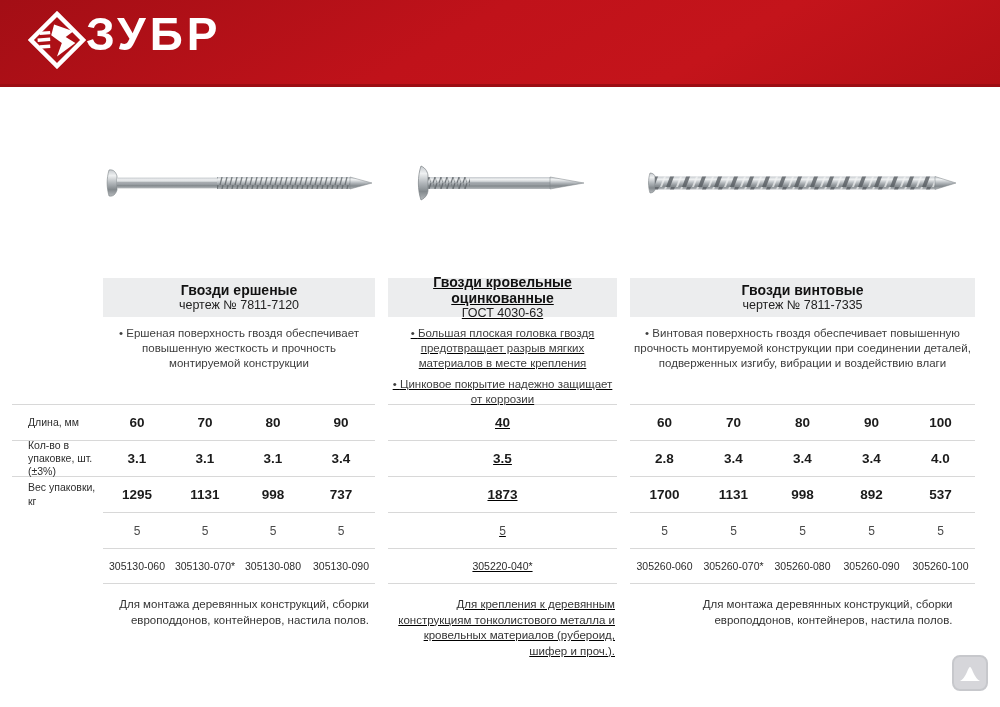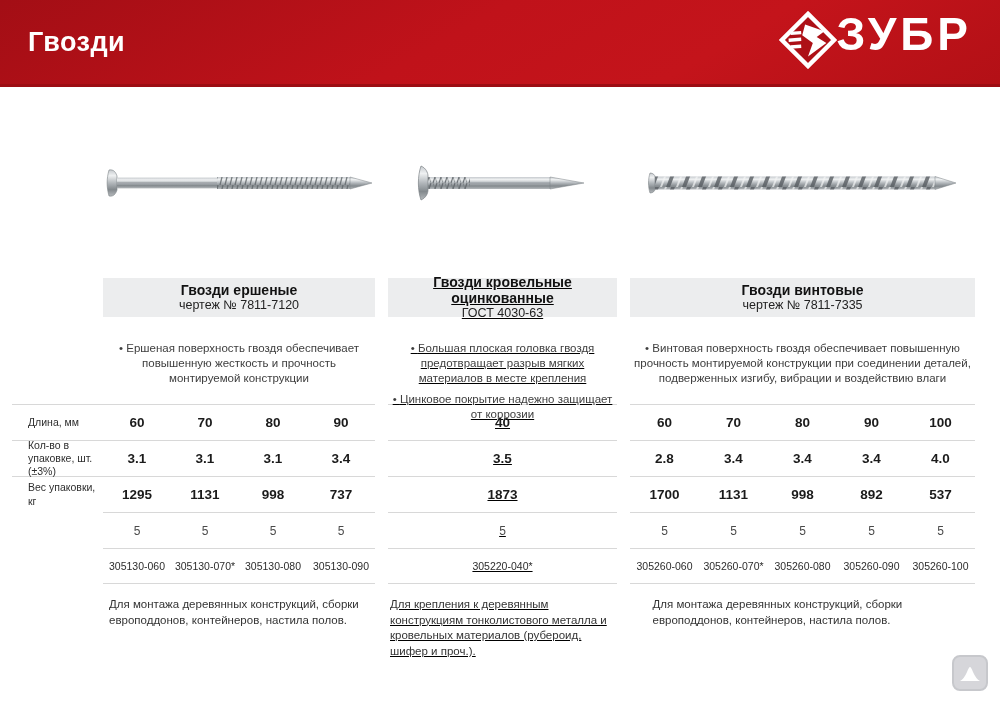--- a/index.html
+++ b/index.html
@@ -24,55 +24,54 @@
   .col-1 { width:272px; }
   .col-2 { width:229px; margin-left:13px;text-decoration:underline; }
   .col-3 { width:345px; margin-left:13px; }
   .sec-image { height:191px; display:flex; align-items:center; justify-content:center; }
   .sec-title {
     height:39px; background:#ecedee; display:flex; flex-direction:column;
     align-items:center; justify-content:center; text-align:center;
   }
   .sec-title .t1 { font-size:14px; font-weight:bold; color:#121212; line-height:1.15; }
   .sec-title .t2 { font-size:12.5px; color:#222; line-height:1.15; }
-  .sec-bullets { height:87px; padding-top:24px; }
+  .sec-bullets { height:87px; padding-top:9px; }
   .feature {
     font-size:11.5px; color:#3d3d3d; text-align:center; line-height:1.32;
     margin:0 auto 6px auto; max-width:96%;
   }
   .feature::before { content:"•  "; }
   
   .trow { height:36px; border-top:1px solid #d8d8d8; display:flex; align-items:center; }
   .trow.last { border-bottom:1px solid #d8d8d8; }
   .labels-col .trow { padding-left:16px; }
   .rlabel { font-size:10.5px; color:#2e2e2e; line-height:1.25; }
   .cells { display:flex; width:100%; }
   .cell { flex:1; text-align:center; }
   .v-bold { font-size:13.5px; font-weight:bold; color:#1b1b1b; }
   .v-wt { font-size:12px; color:#4a4a4a; }
   .v-art { font-size:10.5px; color:#2d2d2d; }
   
   .app-text {
-    margin-top:13px; font-size:11.5px; color:#333; text-align:left; line-height:1.35;
+    margin-top:13px; font-size:11.5px; color:#333; text-align:right; line-height:1.35;
   }
   
   .footer {
     position:absolute; left:28px; bottom:13px; font-size:10px; color:#4a4a4a;
     display:flex; gap:9px; align-items:baseline;
   }
   .footer .site { color:#4a4a4a; text-decoration:none; }
   .watermark { position:absolute; right:10px; bottom:10px; opacity:.85; }
 </style>
 </head>
 <body>
 
 <div class="page">
 
   <div class="header">
-    <div class="header-title">Гвозди</div>
     <div class="brand">
       <span>
         <svg width="58" height="58" viewBox="0 0 60 60">
           <polygon points="30,3 57,30 30,57 3,30" fill="#ad1016" stroke="#ffffff" stroke-width="4.5"></polygon>
           <rect x="12" y="21" width="11" height="3.6" fill="#fff" transform="rotate(-4 17 23)"></rect>
           <rect x="10" y="28" width="13" height="3.6" fill="#fff" transform="rotate(-4 16 30)"></rect>
           <rect x="12" y="35" width="11" height="3.6" fill="#fff" transform="rotate(-4 17 37)"></rect>
           <path d="M27,14 L47,21 L39,27 L49,33 L30,47 L35,33 L24,25 Z" fill="#ffffff"></path>
         </svg>
       </span>

